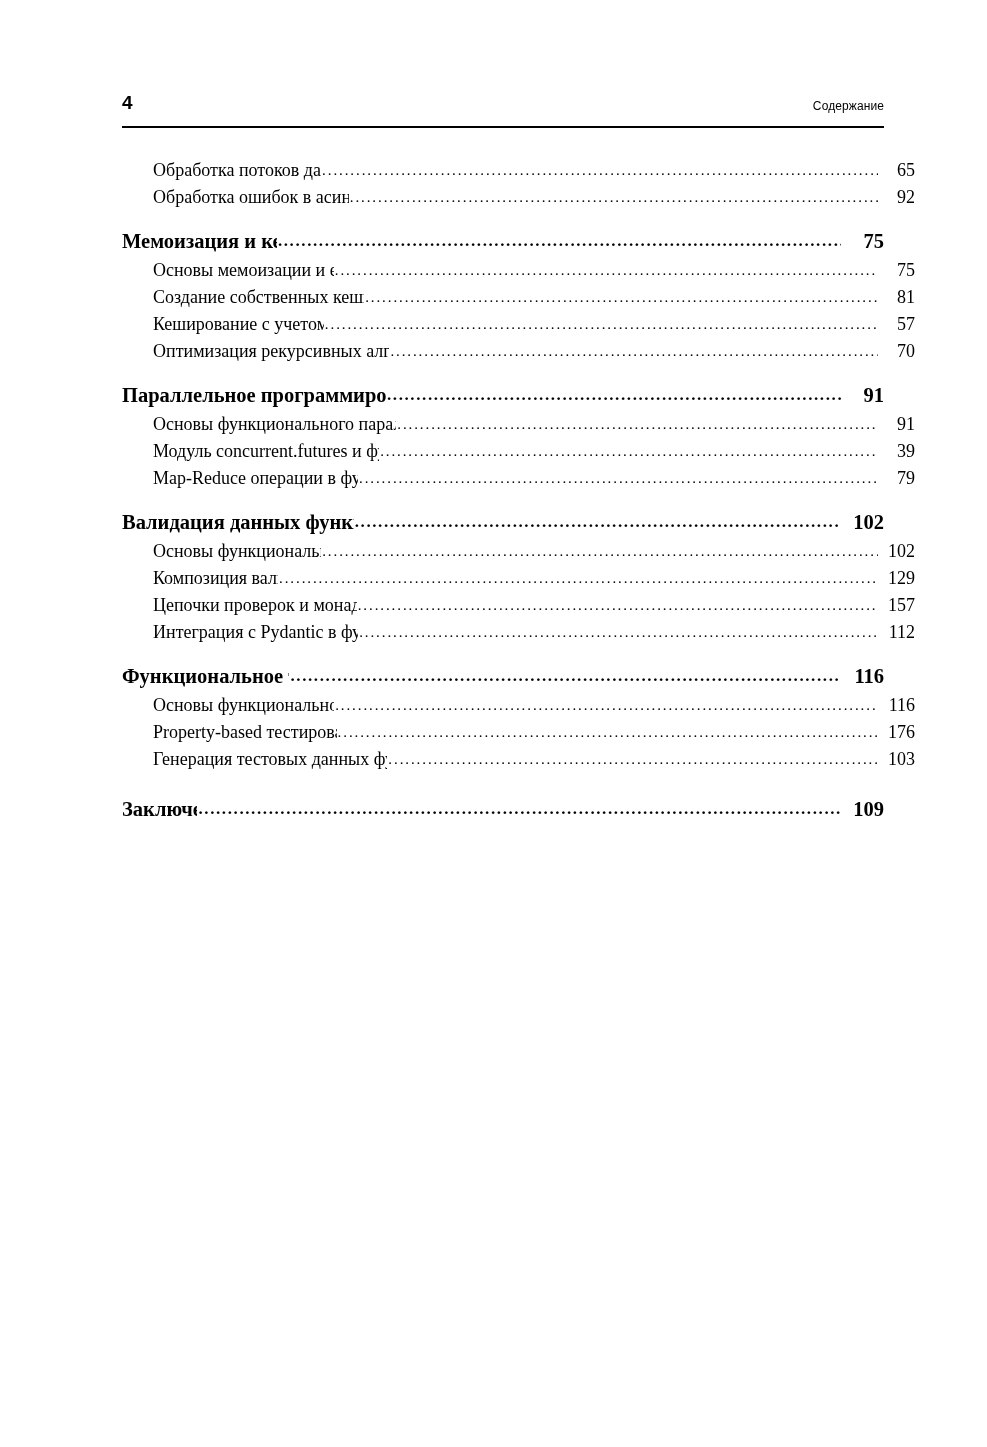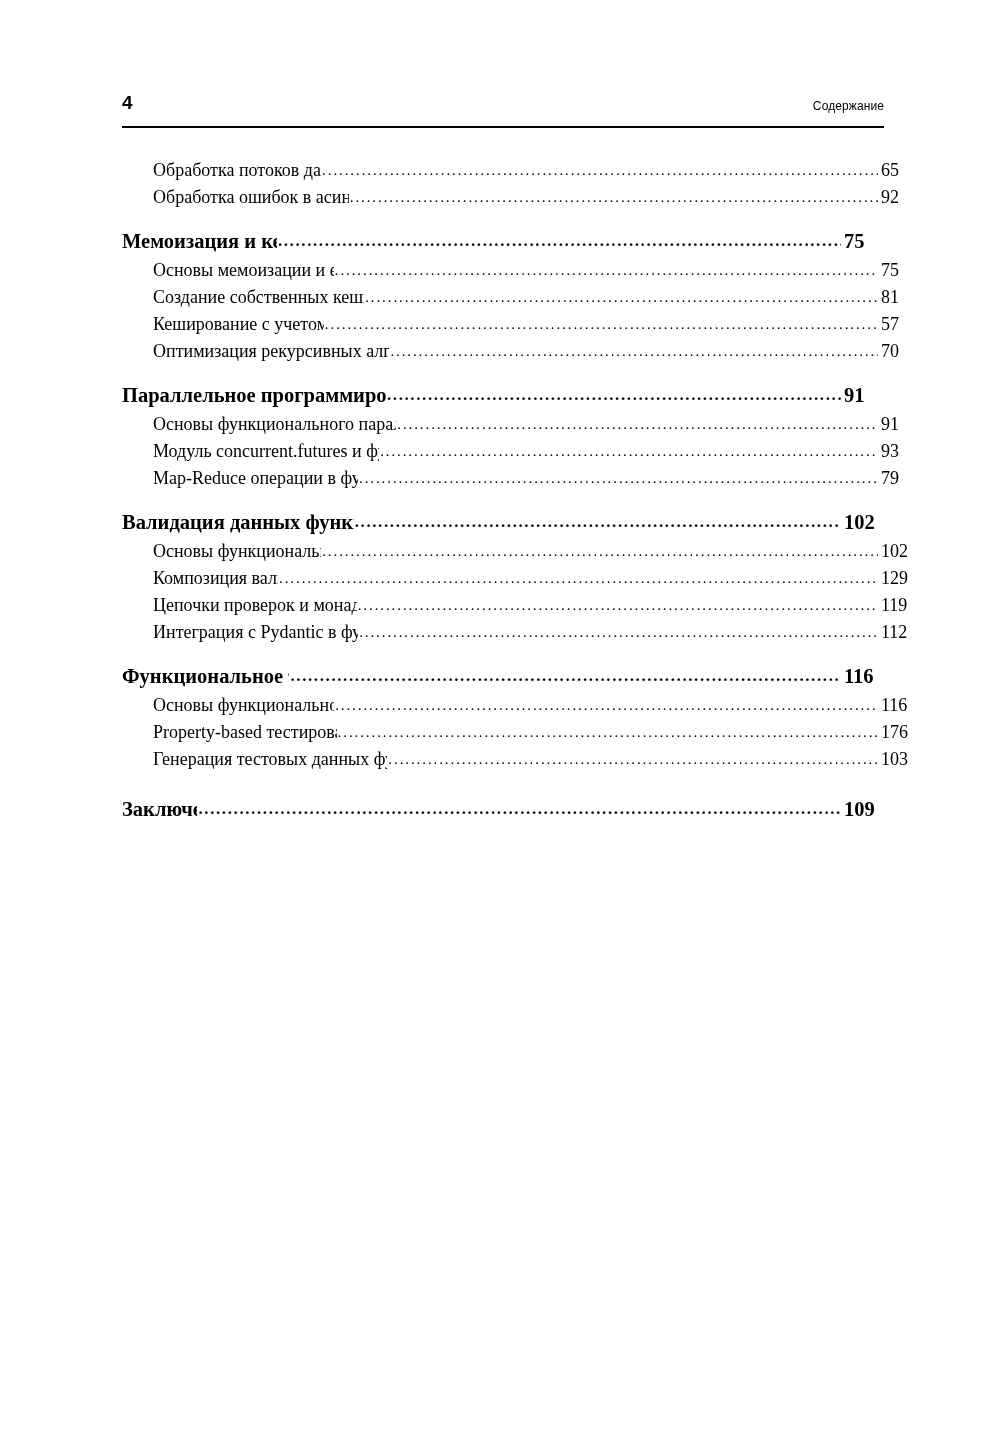--- a/index.html
+++ b/index.html
@@ -90,20 +90,21 @@
     letter-spacing: 1.9px;
     color: #000000;
     transform: translateY(-1px);
   }
   .toc-entry .leader::after {
     content: "....................................................................................................................................................................";
   }
 
   .toc-entry .page-no {
     flex: 0 0 auto;
+    text-align: right;
     min-width: 34px;
     padding-left: 2px;
   }
 
   
   .toc-entry.level-1 {
     margin-left: 0px;
     font-size: 20.5px;
     font-weight: bold;
     height: 30px;
@@ -199,21 +200,21 @@
           <span class="page-no">91</span>
         </div>
         <div class="toc-entry level-2">
           <span class="label">Основы функционального параллельного программирования</span>
           <span class="leader"></span>
           <span class="page-no">91</span>
         </div>
         <div class="toc-entry level-2">
           <span class="label">Модуль concurrent.futures и функциональные паттерны</span>
           <span class="leader"></span>
-          <span class="page-no">93</span>
+          <span class="page-no">39</span>
         </div>
         <div class="toc-entry level-2">
           <span class="label">Map-Reduce операции в функциональном стиле</span>
           <span class="leader"></span>
           <span class="page-no">79</span>
         </div>
       </div>
       <div class="toc-group">
         <div class="toc-entry level-1">
           <span class="label">Валидация данных функциональными методами</span>
@@ -226,21 +227,21 @@
           <span class="page-no">102</span>
         </div>
         <div class="toc-entry level-2">
           <span class="label">Композиция валидаторов</span>
           <span class="leader"></span>
           <span class="page-no">129</span>
         </div>
         <div class="toc-entry level-2">
           <span class="label">Цепочки проверок и монадическая композиция</span>
           <span class="leader"></span>
-          <span class="page-no">119</span>
+          <span class="page-no">157</span>
         </div>
         <div class="toc-entry level-2">
           <span class="label">Интеграция с Pydantic в функциональном стиле</span>
           <span class="leader"></span>
           <span class="page-no">112</span>
         </div>
       </div>
       <div class="toc-group">
         <div class="toc-entry level-1">
           <span class="label">Функциональное тестирование</span>

